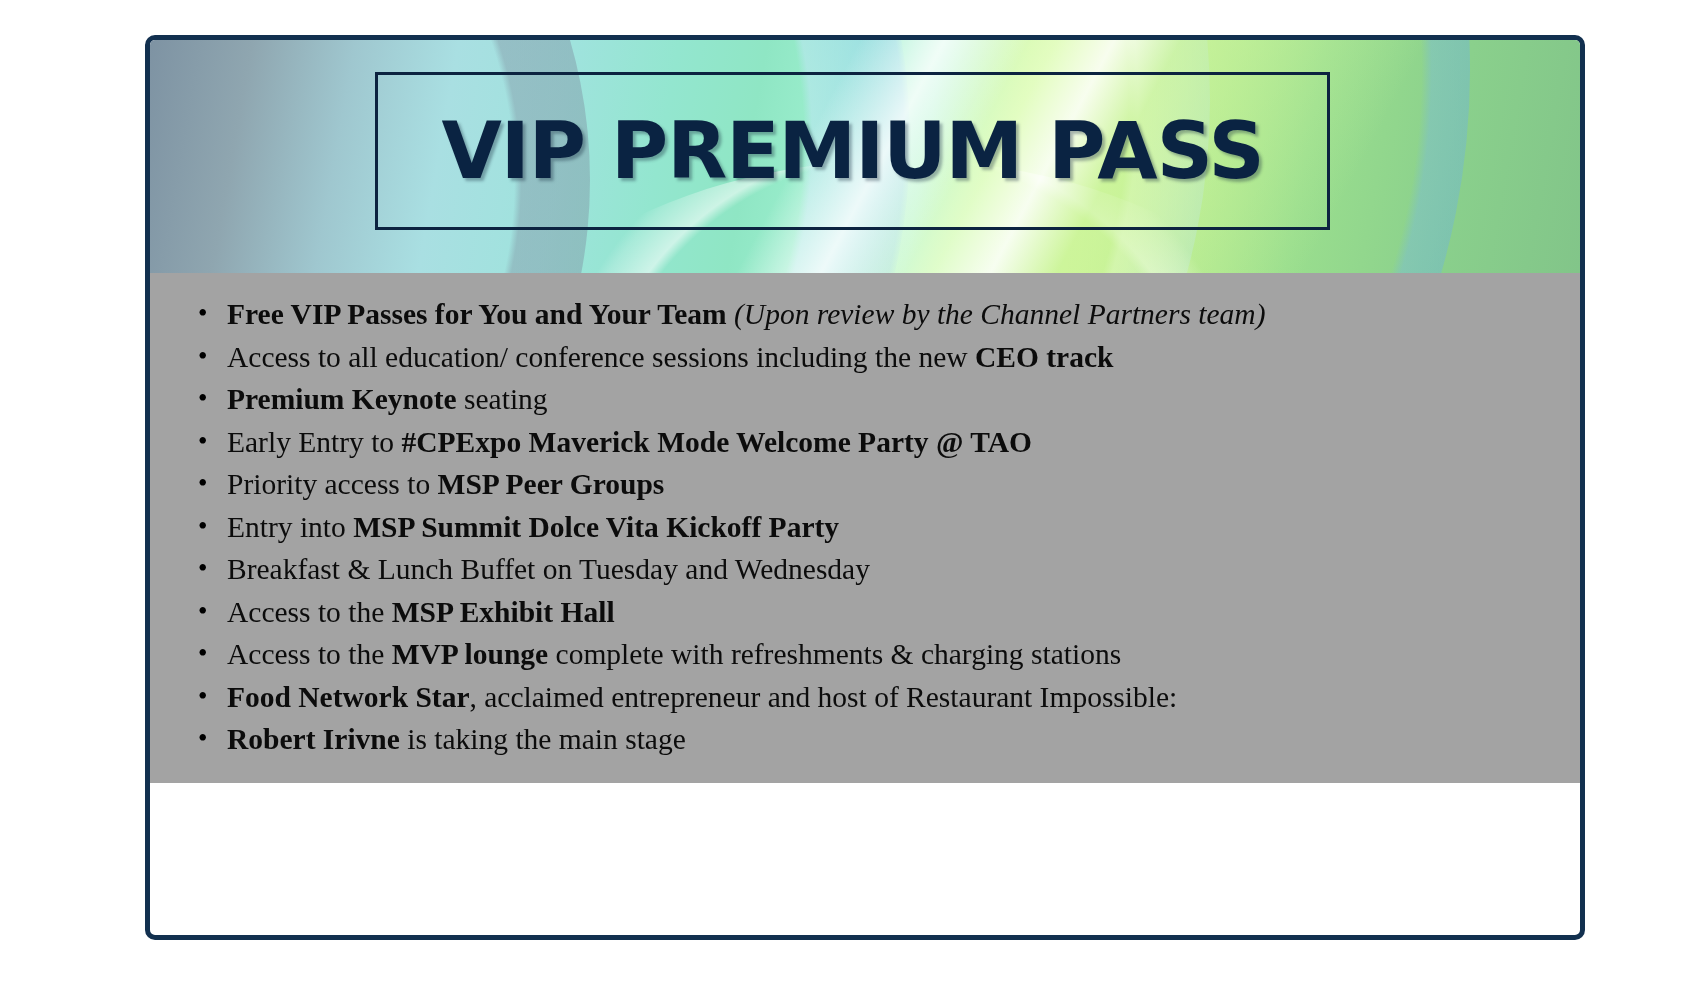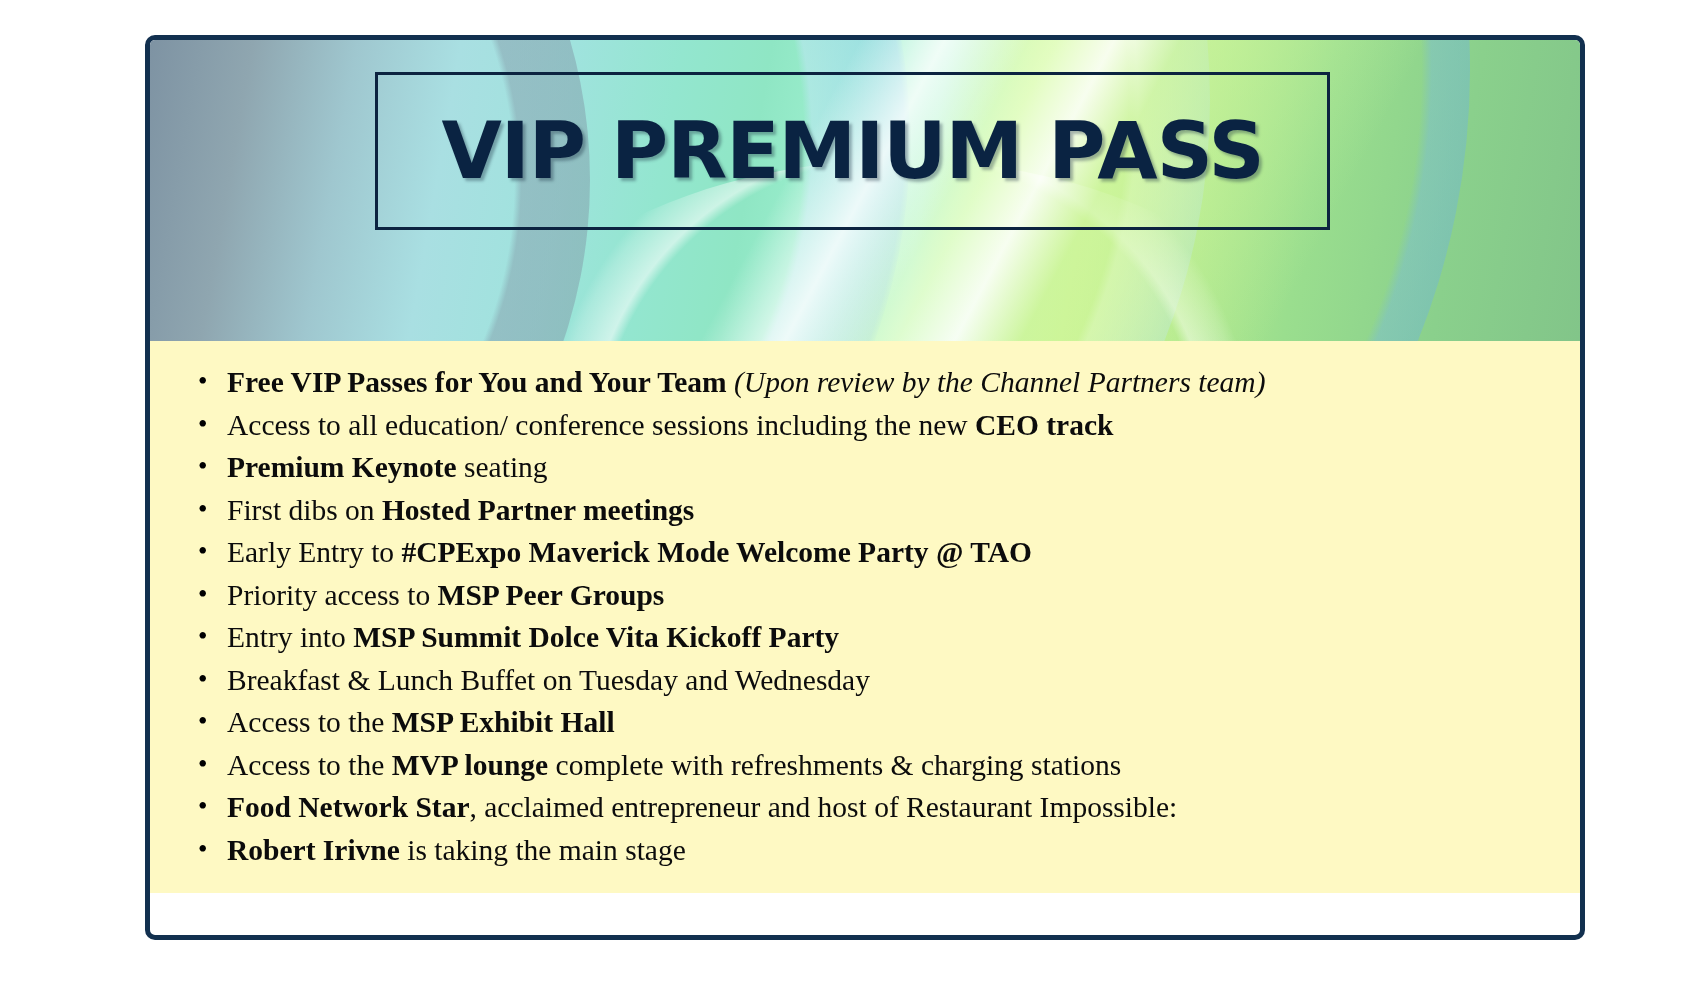--- a/index.html
+++ b/index.html
@@ -25,21 +25,21 @@
     box-sizing: border-box;
     border: 5px solid #12304f;
     border-radius: 10px;
     background: #ffffff;
     overflow: hidden;
   }
 
   
   #header-banner {
     position: relative;
-    height: 301px;
+    height: 233px;
     width: 100%;
     overflow: hidden;
     background:
       linear-gradient(100deg,
         #7e93a3 0%,
         #8fa6b0 7%,
         #9fc7cf 14%,
         #a9dfe2 21%,
         #9fe3dd 29%,
         #93e6cf 36%,
@@ -148,21 +148,21 @@
     font-size: 78px;
     letter-spacing: -1px;
     color: #0a2342;
     white-space: nowrap;
     text-shadow: 3px 3px 3px rgba(20,40,60,0.35);
   }
 
   
   #body-area {
     position: relative;
-    background: #fef9c3;
+    background: #a3a3a3;
     padding: 22px 30px 20px 30px;
   }
   #benefits-list {
     list-style: none;
     margin: 0;
     padding: 0;
   }
   .benefit-item {
     position: relative;
     padding-left: 47px;
@@ -201,21 +201,20 @@
     <div id="title-plate">
       <span id="slide-title">VIP PREMIUM PASS</span>
     </div>
   </div>
 
   <div id="body-area">
     <ul id="benefits-list">
         <li class="benefit-item"><span class="b">Free VIP Passes for You and Your Team</span><span> </span><span class="i">(Upon review by the Channel Partners team)</span></li>
         <li class="benefit-item"><span>Access to all education/ conference sessions including the new </span><span class="b">CEO track</span></li>
         <li class="benefit-item"><span class="b">Premium Keynote</span><span> seating</span></li>
-        <li class="benefit-item"><span>First dibs on </span><span class="b">Hosted Partner meetings</span></li>
         <li class="benefit-item"><span>Early Entry to </span><span class="b">#CPExpo Maverick Mode Welcome Party @ TAO</span></li>
         <li class="benefit-item"><span>Priority access to </span><span class="b">MSP Peer Groups</span></li>
         <li class="benefit-item"><span>Entry into </span><span class="b">MSP Summit Dolce Vita Kickoff Party</span></li>
         <li class="benefit-item"><span>Breakfast &amp; Lunch Buffet on Tuesday and Wednesday</span></li>
         <li class="benefit-item"><span>Access to the </span><span class="b">MSP Exhibit Hall</span></li>
         <li class="benefit-item"><span>Access to the </span><span class="b">MVP lounge</span><span> complete with refreshments &amp; charging stations</span></li>
         <li class="benefit-item"><span class="b">Food Network Star</span><span>, acclaimed entrepreneur and host of Restaurant Impossible:</span></li>
         <li class="benefit-item"><span class="b">Robert Irivne</span><span> is taking the main stage</span></li>
       </ul>
   </div>

